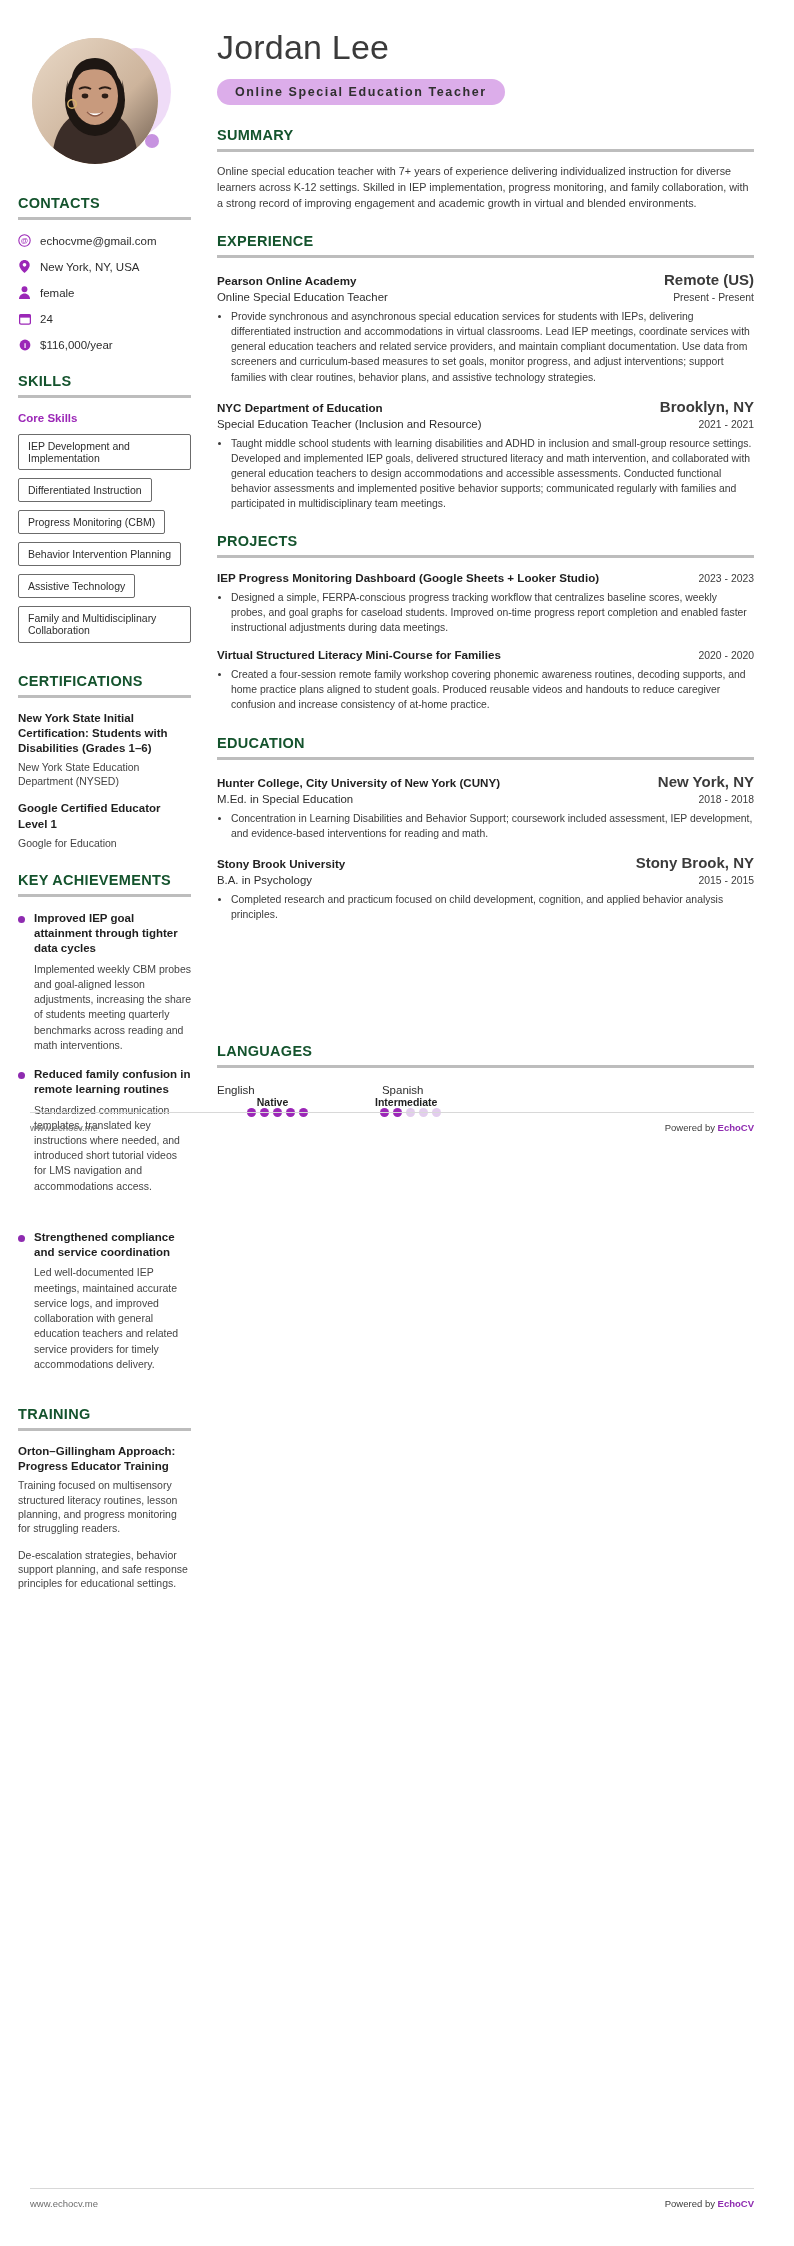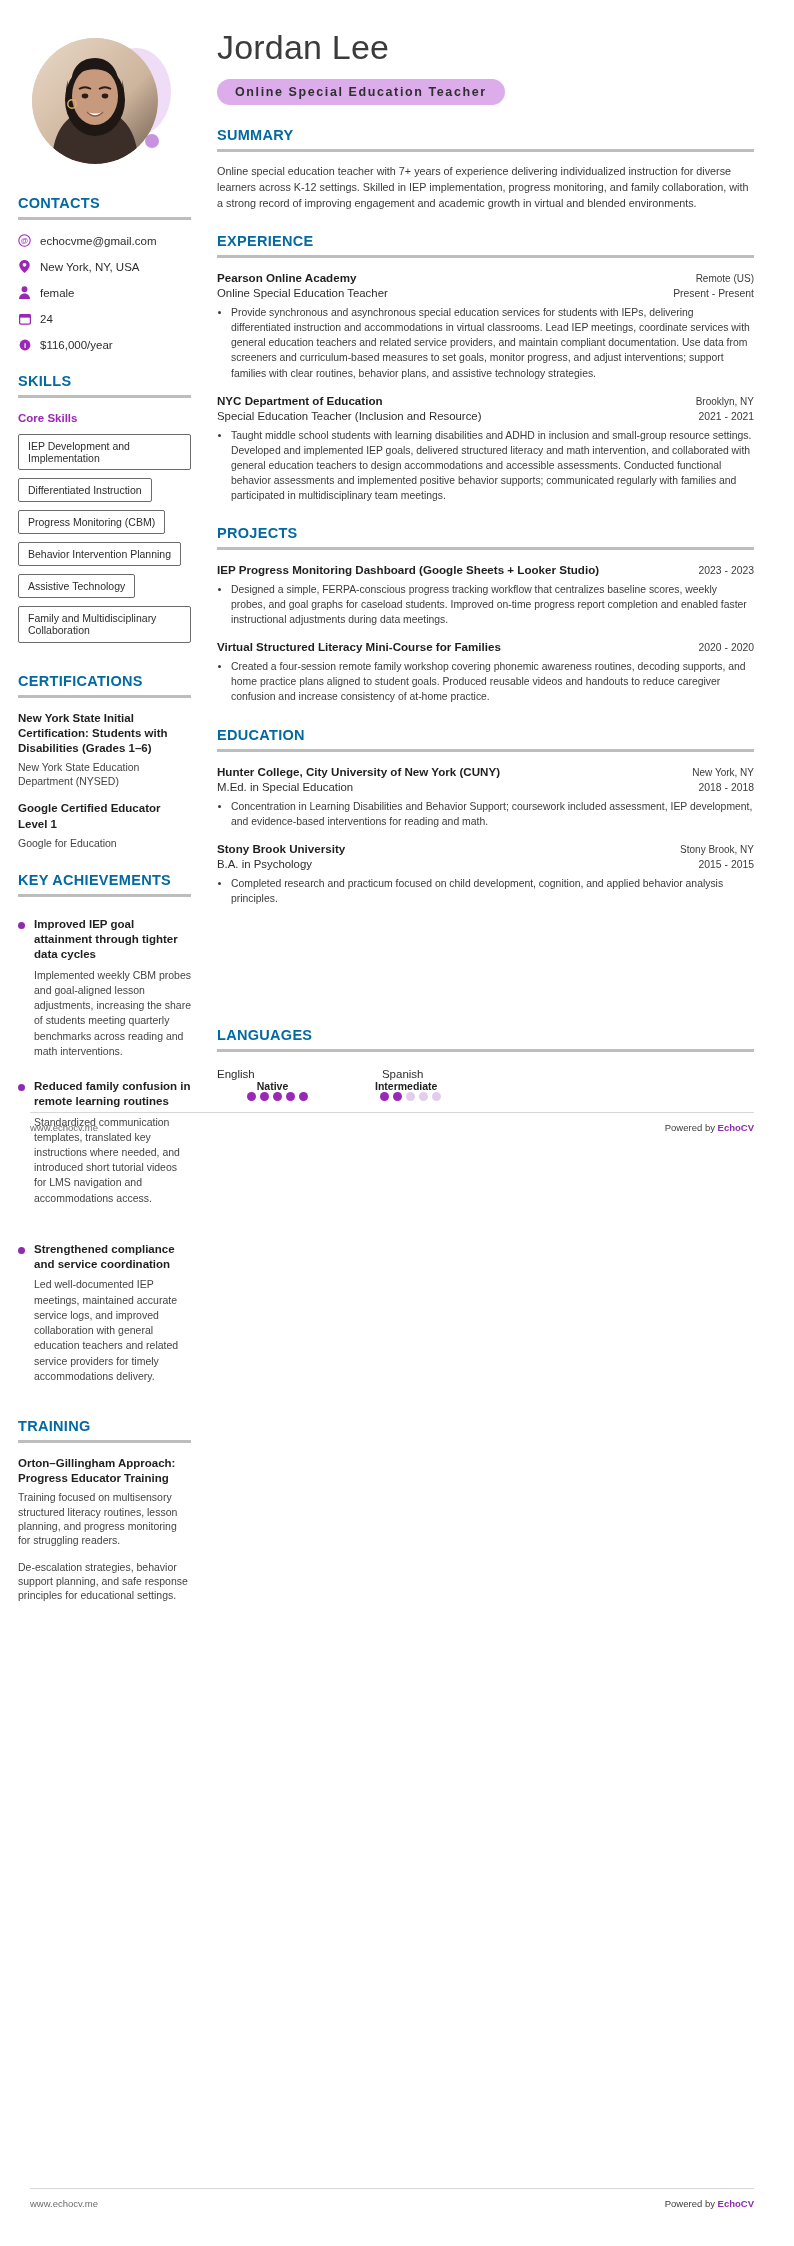--- a/index.html
+++ b/index.html
@@ -46,21 +46,21 @@
     overflow: hidden;
     background: #d9c6b5;
   }
   .photo svg { display:block; width:126px; height:126px; }
 
   
   .sec-h {
     font-size: 14.5px;
     font-weight: bold;
     letter-spacing: .3px;
-    color: #0369a1;
+    color: #14532d;
     text-transform: uppercase;
   }
   .left .sec-h { margin-top: 22px; }
   .rule { height: 3px; background: #bdbdbd; margin-top: 6px; }
   .right .sec-h { font-size: 14.5px; }
   .right .rule { height: 3px; background: #bdbdbd; margin-top: 6px; }
 
   
   .contact-list { margin-top: 14px; }
   .contact-row {
@@ -94,21 +94,21 @@
   
   .cert { margin-top: 13px; }
   .cert-title {
     font-size: 11.5px; font-weight: bold; color: #1f1f1f; line-height: 1.32;
   }
   .cert-sub {
     font-size: 10.5px; color: #444; margin-top: 4px; line-height: 1.35;
   }
 
   
-  .ach { display: flex; gap: 9px; margin-top: 20px; }
+  .ach { display: flex; gap: 9px; margin-top: 14px; }
   .ach-dot {
     flex: 0 0 7px; width: 7px; height: 7px; border-radius: 50%;
     background: #8e2bb0; margin-top: 5px;
   }
   .ach-title { font-size: 11.5px; font-weight: bold; color: #1f1f1f; line-height: 1.33; }
   .ach-desc { font-size: 10.5px; color: #444; line-height: 1.45; margin-top: 5px; }
 
   
   .name {
     font-size: 34px; font-weight: normal; color: #3b3b3b; letter-spacing: .2px;
@@ -126,21 +126,21 @@
     letter-spacing: 1.6px;
   }
 
   
   .block { margin-top: 22px; }
   .para { font-size: 10.8px; color: #3b3b3b; line-height: 1.5; margin-top: 11px; }
 
   .entry { margin-top: 13px; }
   .entry-head { display: flex; justify-content: space-between; align-items: baseline; gap: 12px; }
   .org { font-size: 11.6px; font-weight: bold; color: #1f1f1f; }
-  .loc { font-size: 10px; color: #3b3b3b; white-space: nowrap; }
+  .loc { font-size: 15px; color: #3b3b3b; white-space: nowrap; font-weight: bold; }
   .entry-sub { display: flex; justify-content: space-between; align-items: baseline; gap: 12px; margin-top: 3px; }
   .role { font-size: 11.4px; color: #2d2d2d; }
   .dates { font-size: 10.4px; color: #3b3b3b; white-space: nowrap; }
   ul.bullets { margin: 6px 0 0 14px; }
   ul.bullets li { font-size: 10.4px; color: #3b3b3b; line-height: 1.45; margin-bottom: 3px; }
 
   
   .lang-row { display: flex; align-items: center; margin-top: 16px; }
   .lang-name { font-size: 11.5px; color: #2d2d2d; width: 120px; }
   .lang-level { font-size: 10.5px; font-weight: bold; color: #1f1f1f; margin-right: 9px; }

